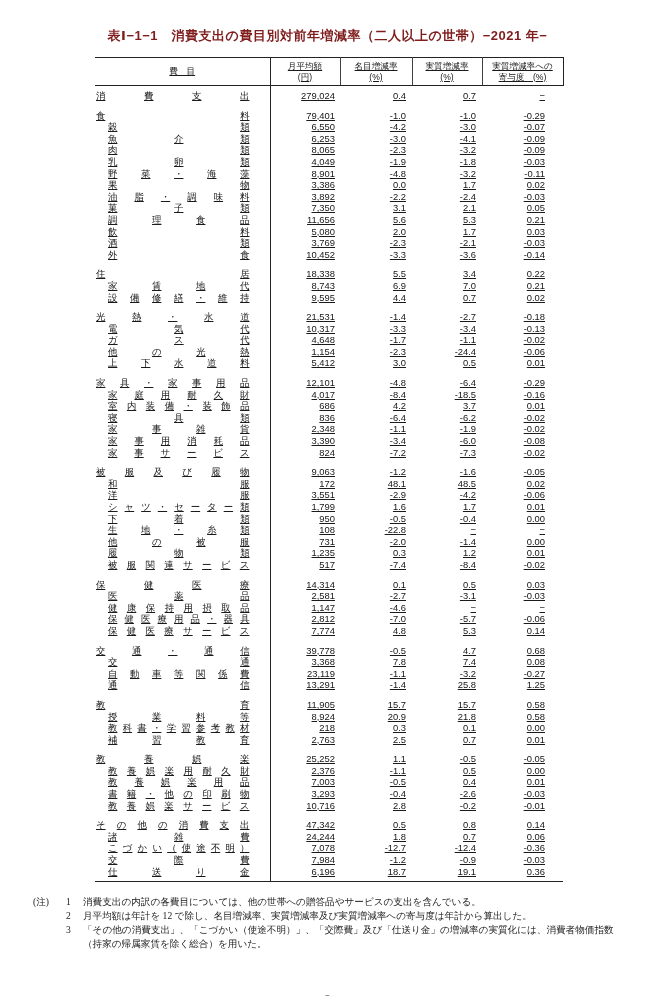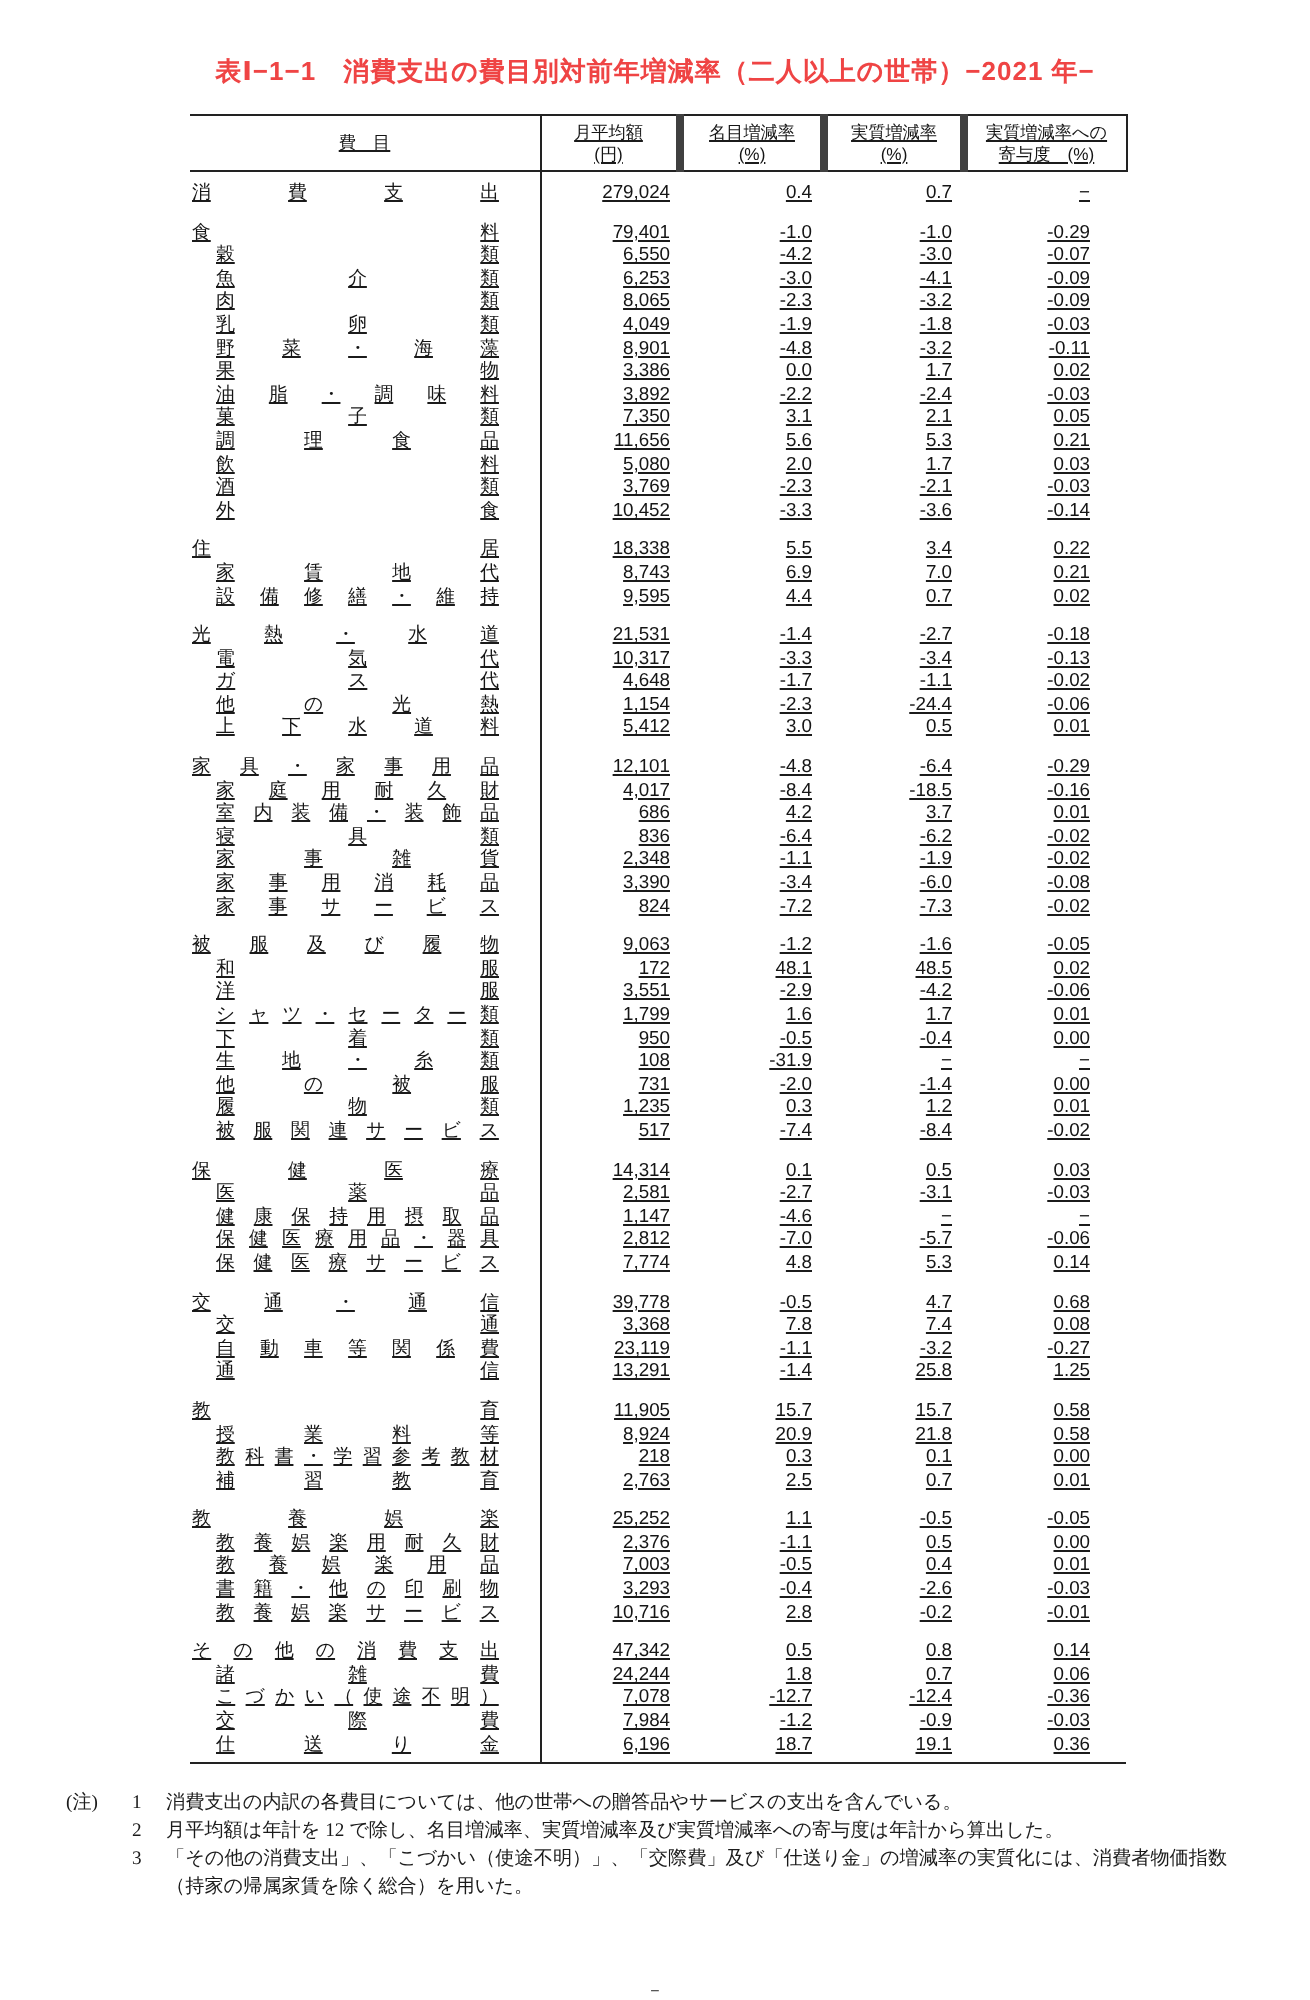--- a/index.html
+++ b/index.html
@@ -4,39 +4,39 @@
 <style>
   html,body{margin:0;padding:0;}
   body{
     width:655px;height:1000px;background:#ffffff;position:relative;
     font-family:"Liberation Sans","DejaVu Sans",sans-serif;color:#1b1b1b;
     overflow:hidden;
   }
   .page{padding-top:27px;}
   .title{
     text-align:center;font-size:13px;font-weight:bold;letter-spacing:0.5px;
-    color:#ef4444;
+    color:#7f1d1d;
   }
   .tablewrap{margin:12px 0 0 95px;width:468px;text-decoration:underline;}
   table{
     border-collapse:collapse;table-layout:fixed;width:468px;
     border-top:1.8px solid #222;border-bottom:1.8px solid #222;
   }
   col.c-item{width:175px;}
   col.c-v0{width:70px;}
   col.c-v1{width:72px;}
   col.c-v2{width:70px;}
   col.c-v3{width:81px;}
   thead th{
     font-weight:normal;font-size:8.6px;line-height:10.5px;height:27px;
     vertical-align:middle;text-align:center;padding:0;
     border-bottom:1px solid #222;color:#151515;
   }
   thead th.h-item{border-right:1.8px solid #222;}
-  thead th.h-mid{border-right:4px solid #404040;}
+  thead th.h-mid{border-right:1px solid #404040;}
   thead th.h-last{border-right:1px solid #222;margin-top:36px;}
   tbody td{padding:0;height:11.6px;line-height:11.6px;font-size:9.4px;}
   td.item{border-right:1.8px solid #222;vertical-align:middle;}
   .jname{
     display:flex;justify-content:space-between;margin:0 20px 0 1px;
     font-size:9.4px;color:#151515;white-space:nowrap;
   }
   tr.sub .jname{margin-left:13px;}
   td.num{text-align:right;font-variant-numeric:tabular-nums;color:#151515;}
   td.num.v0{padding-right:5px;}
@@ -603,21 +603,21 @@
             <td class="item">
               <div class="jname">
                 <span>生</span>
                 <span>地</span>
                 <span>・</span>
                 <span>糸</span>
                 <span>類</span>
               </div>
             </td>
             <td class="num v0">108</td>
-            <td class="num v1">-31.9</td>
+            <td class="num v1">-22.8</td>
             <td class="num v2">−</td>
             <td class="num v3">−</td>
           </tr>
           <tr class="sub">
             <td class="item">
               <div class="jname">
                 <span>他</span>
                 <span>の</span>
                 <span>被</span>
                 <span>服</span>

